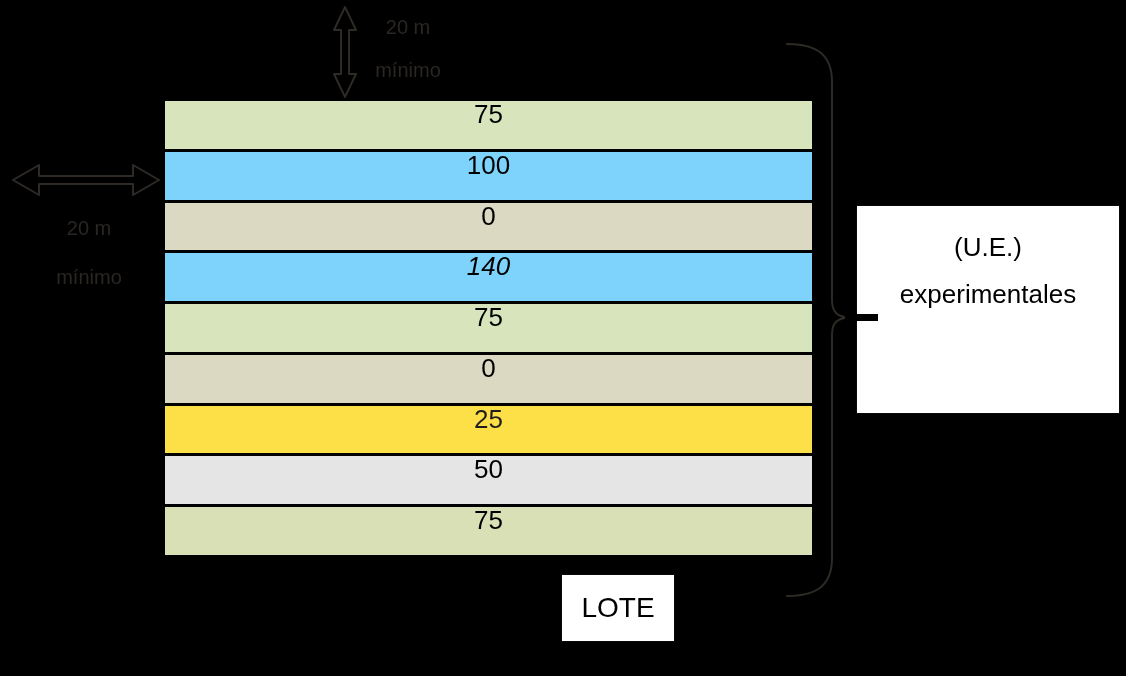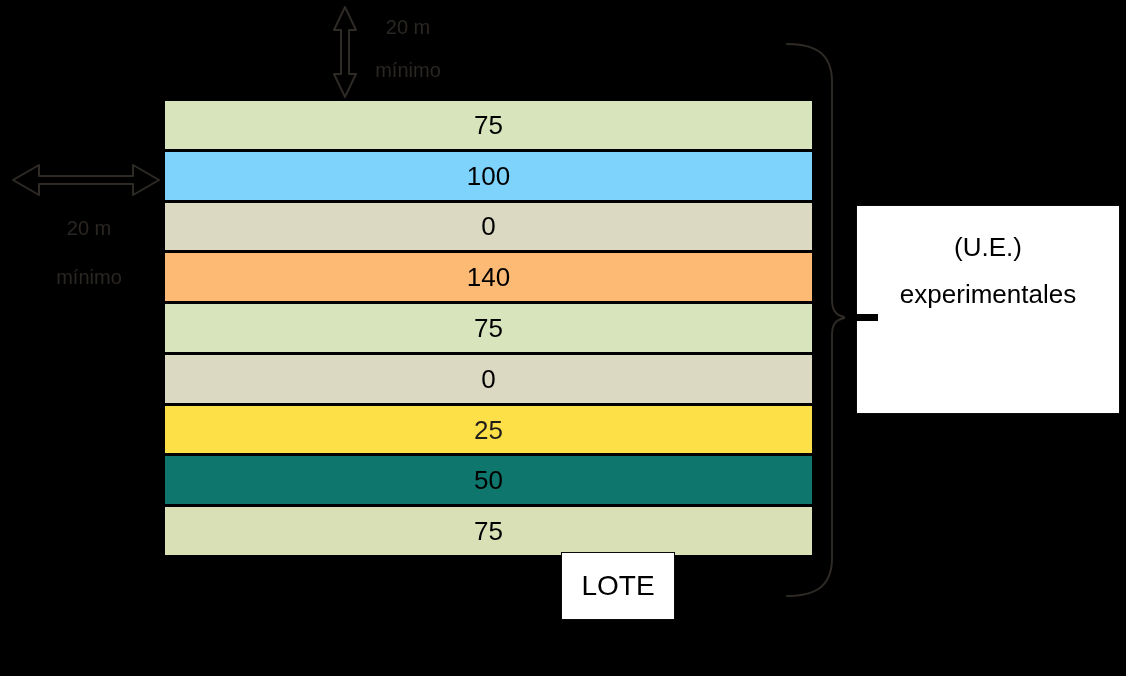--- a/index.html
+++ b/index.html
@@ -40,21 +40,20 @@
     width: 651px;
     height: 458px;
     box-sizing: border-box;
     border: 2px solid #000000;
     display: flex;
     flex-direction: column;
   }
   .ue-row {
     flex: 1;
     display: flex;
-    align-items: center;
     justify-content: center;
   }
   .ue-row + .ue-row { border-top: 3px solid #000000; }
   .row-value {
     color: #000000;
     font-size: 26px;
     line-height: 1;
   }
 
   
@@ -70,21 +69,21 @@
     top: 205px;
     width: 264px;
     height: 209px;
     text-align: center;
     font-size: 26px;
     line-height: 47px;
     padding-top: 18px;
   }
   #lote-box {
     left: 561px;
-    top: 552px;
+    top: 574px;
     width: 114px;
     height: 68px;
     display: flex;
     align-items: center;
     justify-content: center;
     font-size: 28px;
   }
 
   svg.overlay {
     position: absolute;
@@ -123,33 +122,33 @@
   <div class="field-table">
     <div class="ue-row" style="background-color: rgb(215, 228, 188);">
       <span class="row-value">75</span>
     </div>
     <div class="ue-row" style="background-color: #7dd3fc;">
       <span class="row-value">100</span>
     </div>
     <div class="ue-row" style="background-color: rgb(220, 217, 195);">
       <span class="row-value">0</span>
     </div>
-    <div class="ue-row" style="background-color: #fdba74;">
+    <div class="ue-row" style="background-color: #7dd3fc; font-style: italic;">
       <span class="row-value">140</span>
     </div>
     <div class="ue-row" style="background-color: rgb(215, 228, 188);">
       <span class="row-value">75</span>
     </div>
     <div class="ue-row" style="background-color: rgb(220, 217, 195);">
       <span class="row-value">0</span>
     </div>
     <div class="ue-row" style="background-color: #fde047;">
       <span class="row-value" style="color: rgb(32, 29, 26);">25</span>
     </div>
-    <div class="ue-row" style="background-color: #0f766e;">
+    <div class="ue-row" style="background-color: #e5e5e5;">
       <span class="row-value">50</span>
     </div>
     <div class="ue-row" style="background-color: rgb(217, 224, 181);">
       <span class="row-value">75</span>
     </div>
   </div>
 
   <div class="white-box" id="ue-box">
     <div>(U.E.)</div>
     <div>experimentales</div>

